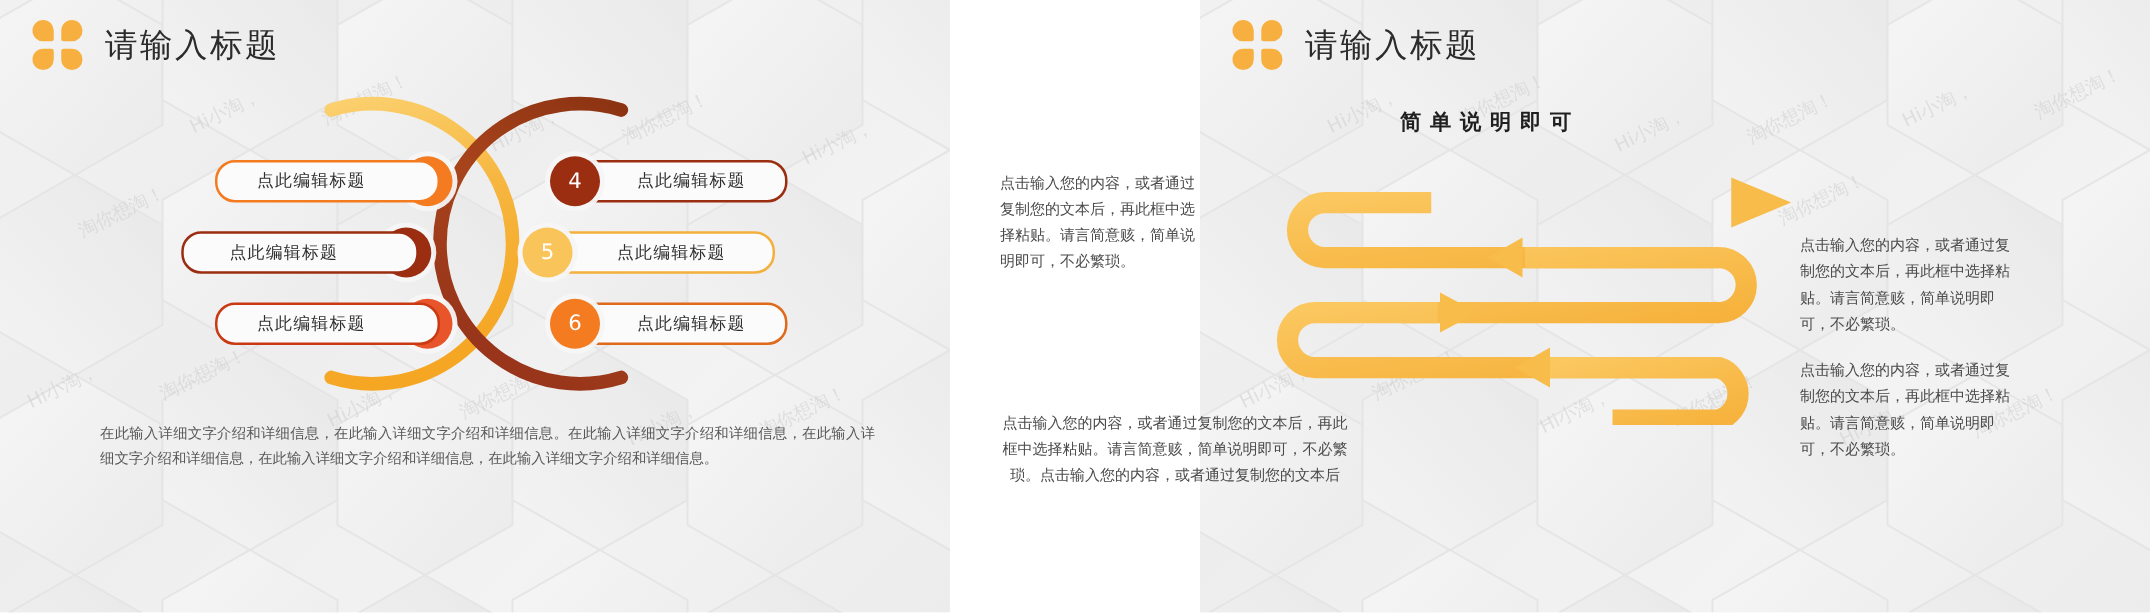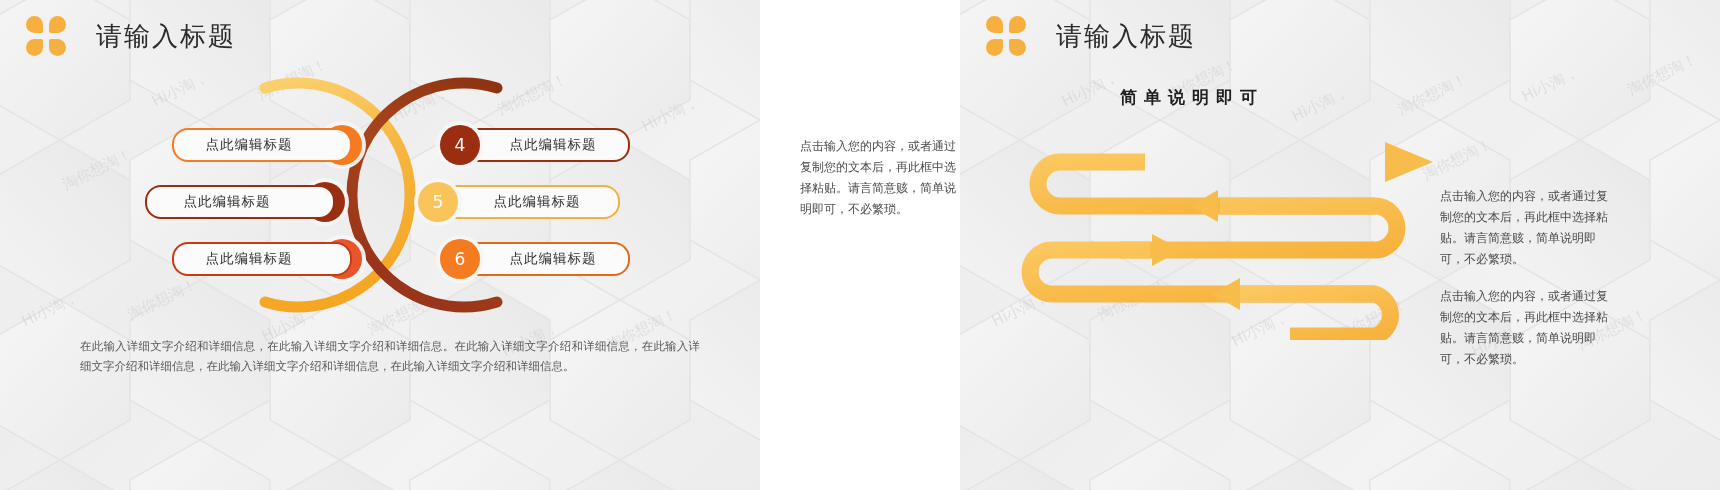--- a/index.html
+++ b/index.html
@@ -26,21 +26,21 @@
 
   
   .hdr{position:absolute;top:16px;left:26px;display:flex;align-items:center;gap:18px;z-index:6;}
   .logo{position:relative;width:40px;height:40px;}
   .logo span{position:absolute;width:17px;height:17px;background:#F7B03F;}
   .logo span:nth-child(1){left:0;top:0;border-radius:9px 9px 2px 9px;}
   .logo span:nth-child(2){right:0;top:0;border-radius:9px 9px 9px 2px;}
   .logo span:nth-child(3){left:0;bottom:0;border-radius:9px 2px 9px 9px;}
   .logo span:nth-child(4){right:0;bottom:0;border-radius:2px 9px 9px 9px;}
   .hdr-title{font-size:26px;color:#2b2b2b;letter-spacing:2px;
-             font-family:"DejaVu Sans","Liberation Sans",sans-serif;font-weight:500;margin-left:12px;}
+             font-family:"DejaVu Sans","Liberation Sans",sans-serif;font-weight:500;}
 
   
   .diagram{position:absolute;left:0;top:70px;width:760px;height:250px;z-index:4;}
   .arcs{position:absolute;left:215px;top:0;width:330px;height:250px;}
 
   .row{position:absolute;display:flex;align-items:center;z-index:5;}
   .pill{position:relative;height:30px;border-radius:16px;background:#fbfbfb;
         display:flex;align-items:center;justify-content:center;
         font-size:13.5px;color:#2e2e2e;letter-spacing:1px;
         font-family:"DejaVu Sans","Liberation Sans",sans-serif;white-space:nowrap;}
@@ -274,20 +274,21 @@
   </div>
 
   <div class="sub-title">简单说明即可</div>
 
   <div class="body-txt" style="left:800px;top:136px;width:160px;">点击输入您的内容，或者通过复制您的文本后，再此框中选择粘贴。请言简意赅，简单说明即可，不必繁琐。</div>
 
   <div class="body-txt" style="left:1440px;top:186px;width:168px;">点击输入您的内容，或者通过复制您的文本后，再此框中选择粘贴。请言简意赅，简单说明即可，不必繁琐。</div>
 
   <div class="body-txt" style="left:1440px;top:286px;width:168px;">点击输入您的内容，或者通过复制您的文本后，再此框中选择粘贴。请言简意赅，简单说明即可，不必繁琐。</div>
 
+  <div class="body-txt" style="left:800px;top:328px;width:280px;text-align:center;">点击输入您的内容，或者通过复制您的文本后，再此框中选择粘贴。请言简意赅，简单说明即可，不必繁琐。点击输入您的内容，或者通过复制您的文本后</div>
 
   <svg class="snake" viewBox="0 0 450 230">
     <defs>
       <linearGradient id="snakeg" x1="0" y1="0" x2="1" y2="1">
         <stop offset="0%" stop-color="#FBC75F"></stop>
         <stop offset="100%" stop-color="#F6B23C"></stop>
       </linearGradient>
     </defs>
     <g fill="none" stroke="url(#snakeg)" stroke-width="17" stroke-linecap="butt" stroke-linejoin="round">
 

